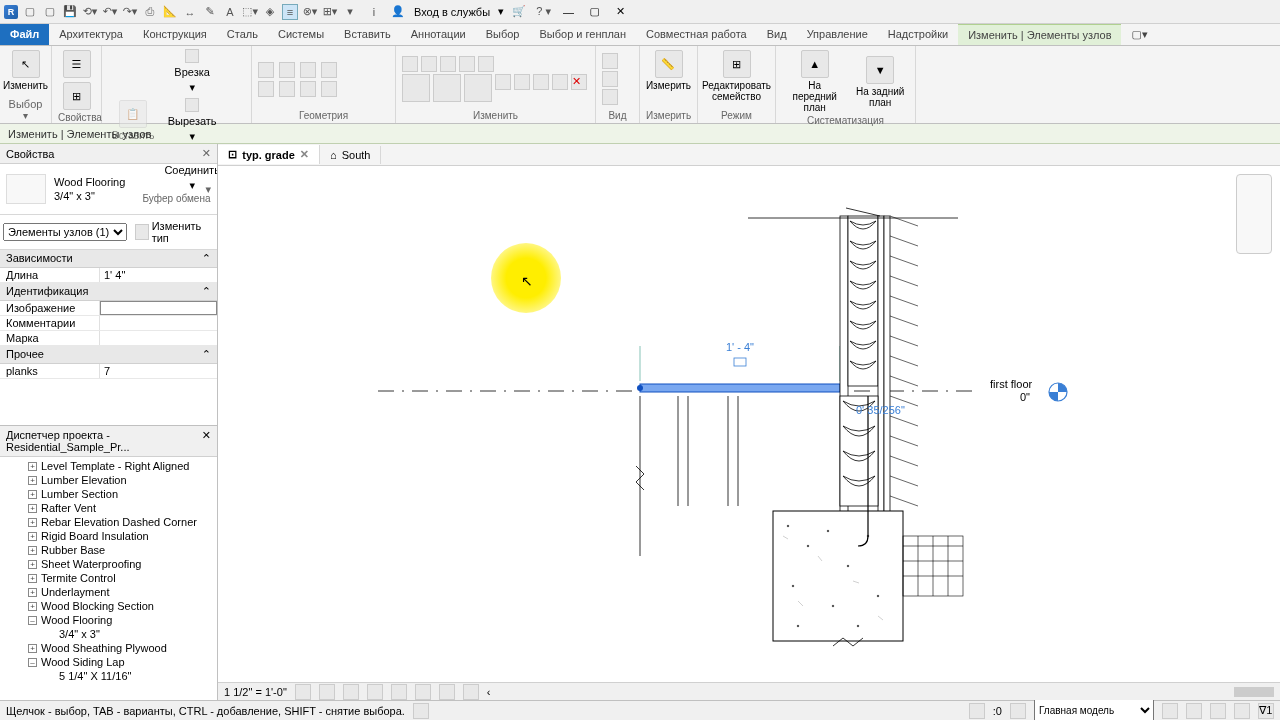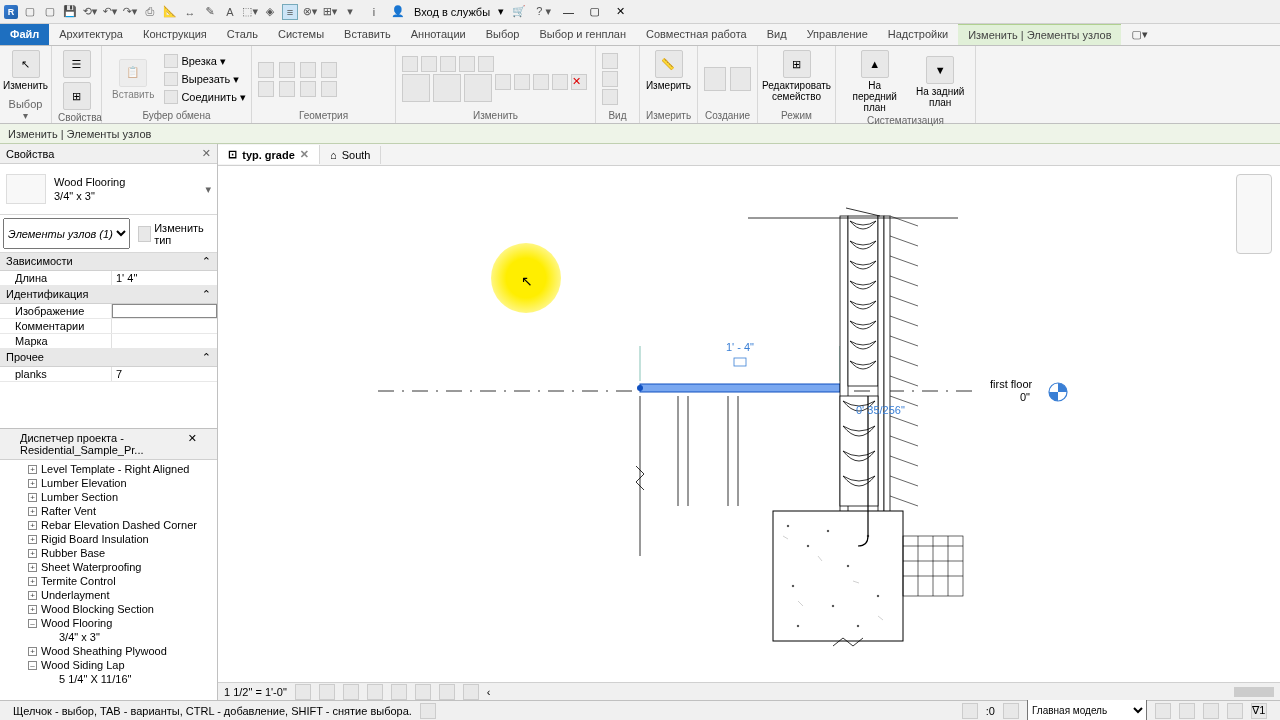--- a/index.html
+++ b/index.html
@@ -21,76 +21,76 @@
 
 
 .ribbon { height: 78px; background: #f4f4f4; display: flex; border-bottom: 1px solid #c0c0c0; }
 .ribbon-group { border-right: 1px solid #d8d8d8; padding: 2px 6px; display: flex; flex-direction: column; justify-content: space-between; }
 .ribbon-group-label { text-align: center; color: #666; font-size: 10px; margin-top: auto; }
 .ribbon-group-body { display: flex; align-items: center; gap: 4px; flex: 1; }
 .ribbon-big-btn { display: flex; flex-direction: column; align-items: center; gap: 2px; padding: 2px 4px; cursor: pointer; }
 .ribbon-big-btn .ico { width: 28px; height: 28px; background: #e8e8e8; border: 1px solid #ccc; border-radius: 2px; display: flex; align-items: center; justify-content: center; }
 .ribbon-big-btn .lbl { font-size: 10px; text-align: center; line-height: 1.1; }
 .ribbon-small-col { display: flex; flex-direction: column; gap: 2px; }
-.ribbon-small-btn { display: flex; align-items: center; gap: 3px; padding: 1px 2px; cursor: pointer; }
+.ribbon-small-btn { display: flex; align-items: center; gap: 3px; padding: 1px 2px; cursor: pointer; flex-direction: column; }
 .ribbon-small-btn .ico { width: 14px; height: 14px; background: #e8e8e8; border: 1px solid #ccc; }
 .ico-row { display: flex; gap: 3px; }
 .ico-grid { display: grid; grid-template-columns: repeat(4, 18px); gap: 3px; }
 .small-ico { width: 16px; height: 16px; background: #e8e8e8; border: 1px solid #ccc; }
 
 
 .options-bar { height: 20px; background: #eef4e8; border-bottom: 1px solid #c0d0b0; display: flex; align-items: center; padding: 0 8px; font-size: 11px; color: #333; }
 
 
 .main { display: flex; height: 556px; }
 .left-col { width: 218px; display: flex; flex-direction: column; border-right: 1px solid #c0c0c0; }
 
 
 .panel-title { background: #f0f0f0; border-bottom: 1px solid #d0d0d0; padding: 3px 6px; display: flex; justify-content: space-between; align-items: center; }
 .panel-title .close { cursor: pointer; color: #666; }
 .type-selector { display: flex; align-items: center; padding: 10px 6px; border-bottom: 1px solid #d8d8d8; }
 .type-thumb { width: 40px; height: 30px; background: #f8f8f8; border: 1px solid #ddd; margin-right: 8px; }
 .type-info { flex: 1; line-height: 1.3; }
 .type-dd { color: #666; cursor: pointer; }
 .filter-row { display: flex; align-items: center; padding: 3px; border-bottom: 1px solid #d8d8d8; gap: 4px; }
-.filter-row select { flex: 1; font-size: 11px; height: 31px; font-style: italic; }
+.filter-row select { flex: 1; font-size: 11px; height: 18px; }
 .edit-type-btn { display: flex; align-items: center; gap: 3px; padding: 2px 4px; cursor: pointer; }
 .prop-section { background: #e8e8e8; padding: 2px 6px; font-size: 11px; display: flex; justify-content: space-between; border-bottom: 1px solid #d0d0d0; }
 .prop-row { display: flex; border-bottom: 1px solid #e8e8e8; height: 15px; align-items: stretch; }
-.prop-label { width: 112px; padding: 1px 15px; border-right: 1px solid #e0e0e0; }
+.prop-label { width: 100px; padding: 1px 6px; border-right: 1px solid #e0e0e0; }
 .prop-value { flex: 1; padding: 1px 4px; }
 .prop-value.input { background: #fff; }
 .prop-value.editbox { border: 1px solid #888; background: #fff; margin: 0px; }
 .prop-footer { margin-top: auto; display: flex; justify-content: space-between; padding: 4px 6px; border-top: 1px solid #d8d8d8; background: #f8f8f8; }
 .prop-footer a { color: #1e6fc0; text-decoration: underline; cursor: pointer; }
 .prop-footer button { padding: 2px 10px; font-size: 11px; background: #f0f0f0; border: 1px solid #b0b0b0; color: #888; }
 
 
 .browser { flex: 1; overflow: auto; border-top: 1px solid #c0c0c0; }
-.browser-title { background: #f0f0f0; padding: 3px 20px; display: flex; justify-content: space-between; border-bottom: 1px solid #d0d0d0; }
+.browser-title { background: #f0f0f0; padding: 3px 6px; display: flex; justify-content: space-between; border-bottom: 1px solid #d0d0d0; }
 .tree { padding: 2px 0; }
 .tree-item { display: flex; align-items: center; padding: 0px 0 0px 28px; height: 14px; cursor: pointer; }
 .tree-item.l2 { padding-left: 46px; }
 .tree-expander { width: 9px; height: 9px; border: 1px solid #888; margin-right: 4px; font-size: 8px; line-height: 7px; text-align: center; color: #444; }
 
 
 .canvas-col { flex: 1; display: flex; flex-direction: column; position: relative; }
 .view-tabs { height: 22px; background: #f4f4f4; border-bottom: 1px solid #d0d0d0; display: flex; align-items: center; }
 .view-tab { padding: 3px 10px; display: flex; align-items: center; gap: 5px; cursor: pointer; border-right: 1px solid #d8d8d8; }
 .view-tab.active { background: #fff; font-weight: bold; }
 .view-tab .close { color: #888; }
 .canvas { flex: 1; background: #fff; position: relative; overflow: hidden; }
 .highlight-circle { position: absolute; width: 70px; height: 70px; border-radius: 50%; background: radial-gradient(circle, #ffee00 40%, #ffee0080 70%, transparent 100%); left: 273px; top: 77px; }
 .cursor-arrow { position: absolute; left: 303px; top: 107px; font-size: 14px; }
 .nav-cube { position: absolute; right: 8px; top: 8px; width: 36px; height: 80px; border: 1px solid #ccc; background: #f8f8f8; border-radius: 4px; }
 .drawing { position: absolute; left: 160px; top: 20px; }
 .view-control-bar { height: 18px; background: #f0f0f0; border-top: 1px solid #d0d0d0; display: flex; align-items: center; padding: 0 6px; gap: 8px; }
 
 
-.statusbar { height: 20px; background: #f0f0f0; border-top: 1px solid #c0c0c0; display: flex; align-items: center; padding: 0 13px; gap: 8px; }
+.statusbar { height: 20px; background: #f0f0f0; border-top: 1px solid #c0c0c0; display: flex; align-items: center; padding: 0 6px; gap: 8px; }
 .statusbar .hint { flex: 0 0 auto; }
 .sb-mid { flex: 1; }
 .sb-select { width: 120px; font-size: 10px; height: 23px; }
 
 svg { display: block; }
 .revit-logo { width: 14px; height: 14px; background: linear-gradient(135deg,#3a7fd5,#1e5fa8); border-radius: 2px; color:#fff; font-size:9px; font-weight:bold; display:flex; align-items:center; justify-content:center;}
 </style>
 </head>
 <body>
 
@@ -224,27 +224,20 @@
       </div>
     <div class="ribbon-group-label">Вид</div>
   </div>
   <div class="ribbon-group" style="width:58px">
     <div class="ribbon-big-btn">
       <div class="ico">📏</div>
       <div class="lbl">Измерить</div>
     </div>
     <div class="ribbon-group-label">Измерить</div>
   </div>
-  <div class="ribbon-group" style="width:60px">
-    <div class="ribbon-group-body">
-      <span class="small-ico" style="width:24px;height:24px"></span>
-      <span class="small-ico" style="width:24px;height:24px"></span>
-    </div>
-    <div class="ribbon-group-label">Создание</div>
-  </div>
   <div class="ribbon-group" style="width:78px">
     <div class="ribbon-big-btn">
       <div class="ico">⊞</div>
       <div class="lbl">Редактировать семейство</div>
     </div>
     <div class="ribbon-group-label">Режим</div>
   </div>
   <div class="ribbon-group" style="width:140px">
     <div class="ribbon-group-body">
       <div class="ribbon-big-btn">

